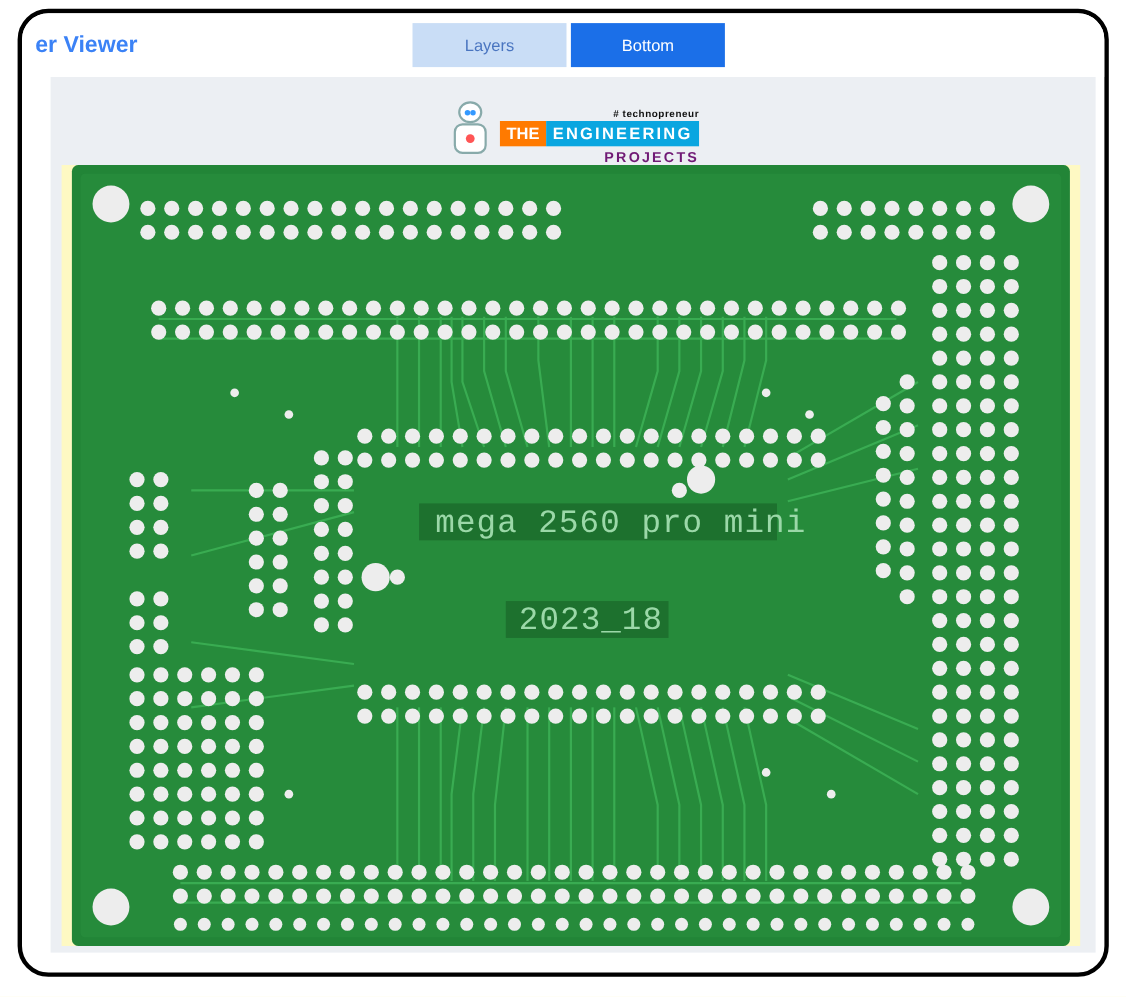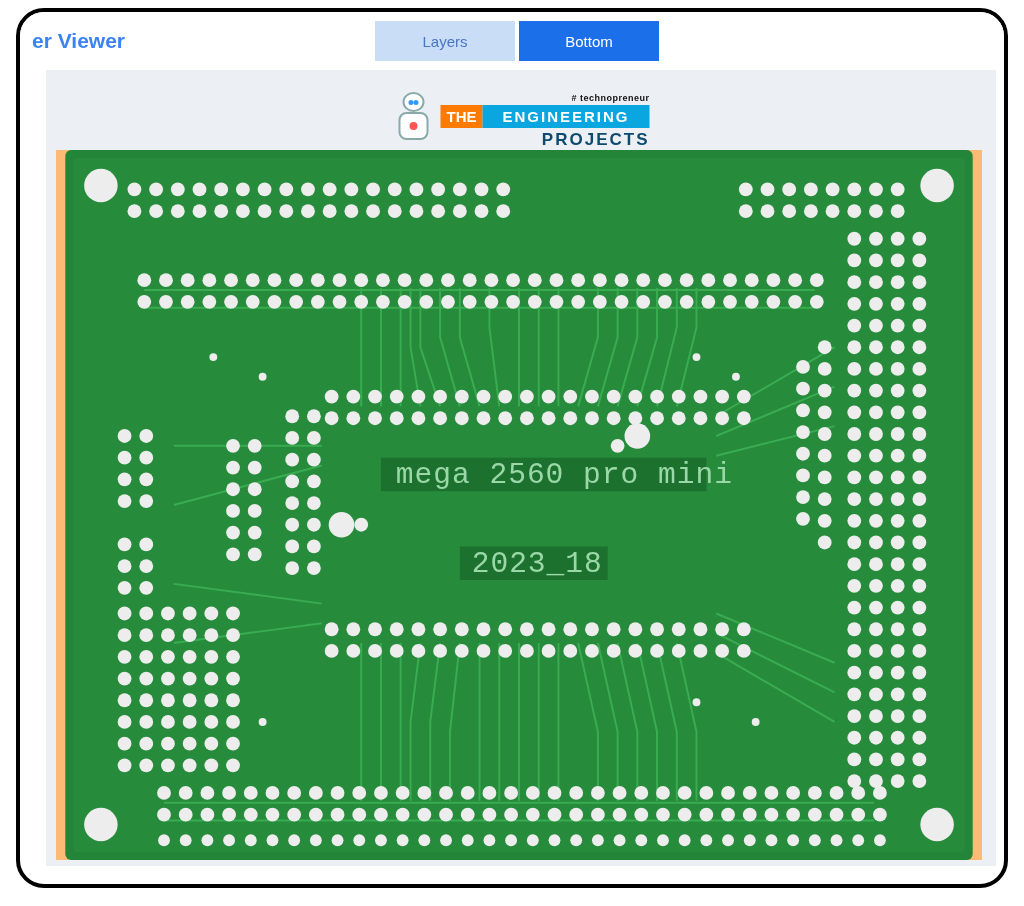--- a/index.html
+++ b/index.html
@@ -33,26 +33,26 @@
   }
   .robot .head { position:absolute; left:10px; top:0; width:22px; height:20px; background:#fff; border:2px solid #8aa; border-radius:50%; }
   .robot .eye { position:absolute; top:6px; width:5px; height:5px; background:#39f; border-radius:50%; }
   .robot .eye.l { left:4px; } .robot .eye.r { right:4px; }
   .robot .body { position:absolute; left:6px; top:20px; width:30px; height:28px; background:#fff; border:2px solid #8aa; border-radius:8px; }
   .robot .dot { position:absolute; left:50%; top:8px; width:8px; height:8px; margin-left:-4px; background:#f55; border-radius:50%; }
   .logo-text { display:flex; flex-direction:column; font-weight:700; }
   .logo-tag { font-size:9px; color:#111; letter-spacing:0.5px; margin-bottom:2px; align-self:flex-end; }
   .logo-row { display:flex; }
   .logo-the { background:#ff7a00; color:#fff; padding:3px 6px; font-size:15px; }
-  .logo-eng { background:#0aa6e0; color:#fff; padding:3px 20px; font-size:15px; letter-spacing:2px; }
-  .logo-proj { font-size:17px; color:#0c4a6e; letter-spacing:2px; align-self:flex-end; margin-top:2px; }
+  .logo-eng { background:#0aa6e0; color:#fff; padding:3px 6px; font-size:15px; letter-spacing:2px; }
+  .logo-proj { font-size:13px; color:#701a75; letter-spacing:2px; align-self:flex-end; margin-top:2px; }
 
   .pcb-area {
     position: absolute; left: 10px; right: 14px; top: 80px; bottom: 6px;
-    background: #fdba74;
+    background: #fef9c3;
   }
   svg.pcb { width: 100%; height: 100%; display: block; }
   .silk-text {
     fill: #9bd8a8; font-family: "Courier New", monospace; font-size: 30px;
     letter-spacing: 1px;
   }
   .silk-bg { fill: #1d6e2d; }
 </style>
 </head>
 <body>

